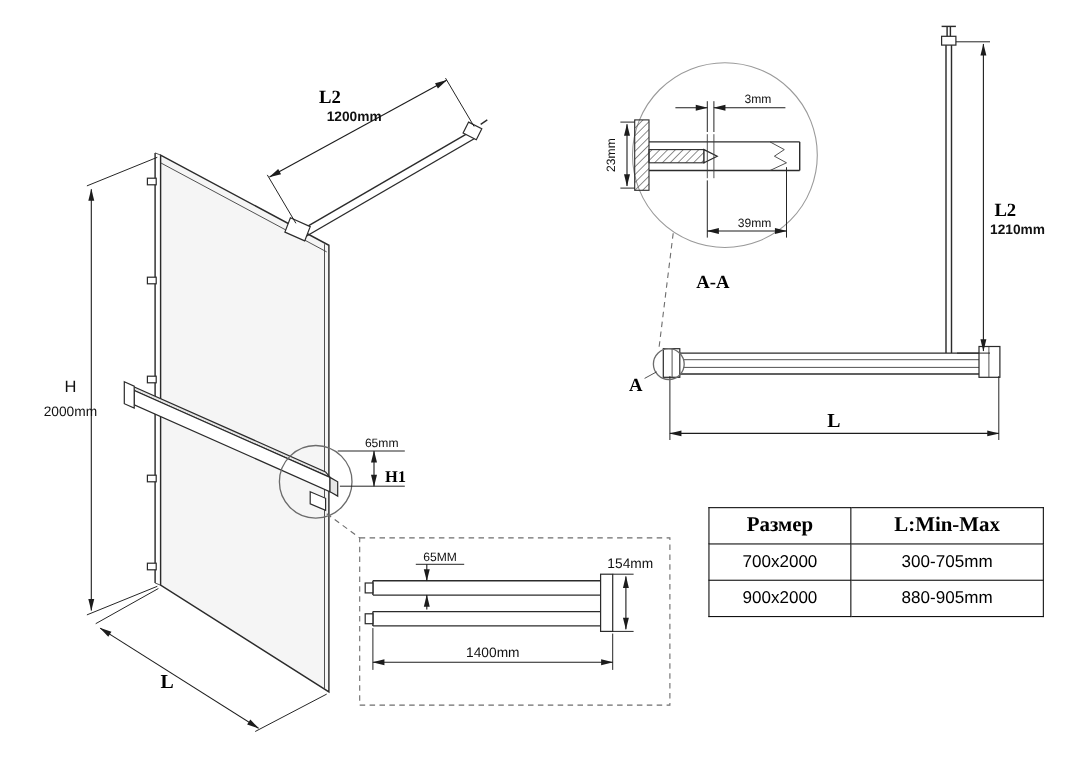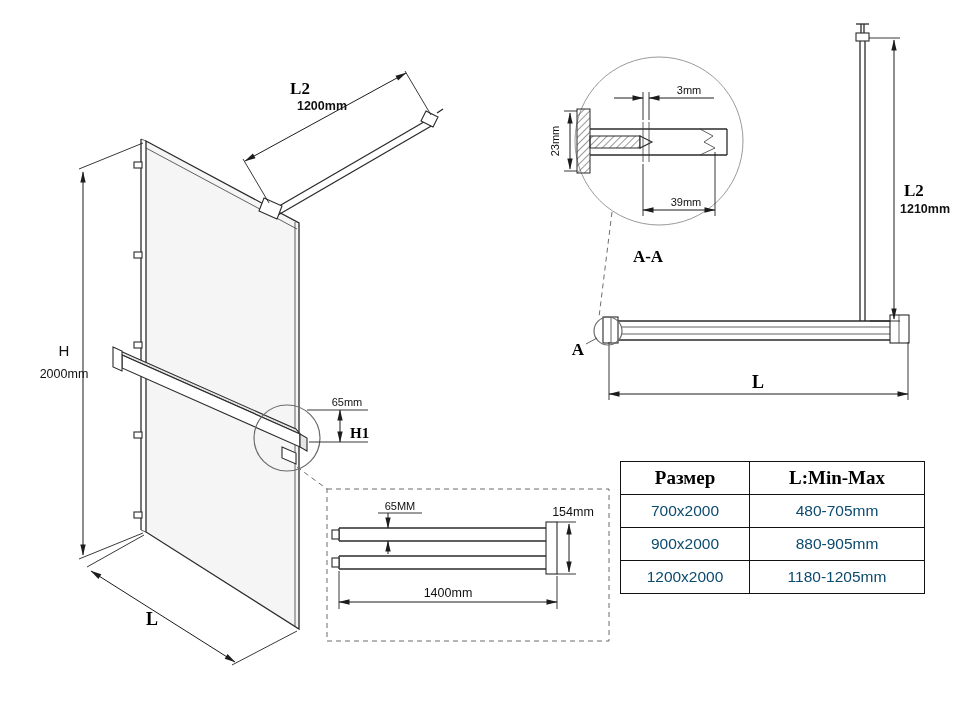--- a/index.html
+++ b/index.html
@@ -24,26 +24,26 @@
   
   text.dim  { font-family:"Liberation Sans", sans-serif; font-size:12.5px; fill:#111; }
   text.dimsm{ font-size:11px; }
   text.dimlg{ font-size:15px; }
   text.b    { font-weight:bold; }
   text.big  { font-family:"Liberation Serif", serif; font-weight:bold; font-size:17px; fill:#000; }
   text.big15{ font-size:15px; }
   text.big18{ font-size:18px; }
 
   
-  table.size-table { position:absolute; left:620px; top:461px; width:304px;
+  table.size-table { position:absolute; left:644px; top:461px; width:304px;
     border-collapse:collapse; table-layout:fixed; background:#fff; }
   .size-table th, .size-table td { border:1.6px solid #111; text-align:center;
     height:33px; vertical-align:middle; }
   .size-table th { font-family:"Liberation Serif", serif; font-weight:bold; font-size:19px; color:#000; }
-  .size-table td { font-family:"Liberation Sans", sans-serif; font-size:15.5px; color:#0c4a6e; }
+  .size-table td { font-family:"Liberation Sans", sans-serif; font-size:15.5px; color:#000000; }
 </style>
 </head>
 <body>
 
 <div class="stage">
 
 <svg class="drawing" width="970" height="708" viewBox="0 0 970 708">
   <defs>
     <marker id="arr" viewBox="0 0 12 8" markerWidth="12" markerHeight="8" refX="11" refY="4" orient="auto-start-reverse" markerUnits="userSpaceOnUse">
       <path d="M0.5,1.3 L11.5,4 L0.5,6.7 Z" fill="#1c1c1c"></path>
@@ -239,26 +239,22 @@
       </colgroup>
   <thead>
     <tr>
       <th>Размер</th>
       <th>L:Min-Max</th>
     </tr>
   </thead>
   <tbody>
     <tr>
       <td>700x2000</td>
-      <td>480-705mm</td>
+      <td>300-705mm</td>
     </tr>
     <tr>
       <td>900x2000</td>
       <td>880-905mm</td>
     </tr>
-    <tr>
-      <td>1200x2000</td>
-      <td>1180-1205mm</td>
-    </tr>
   </tbody>
 </table>
 
 </div>
 
 </body></html>

